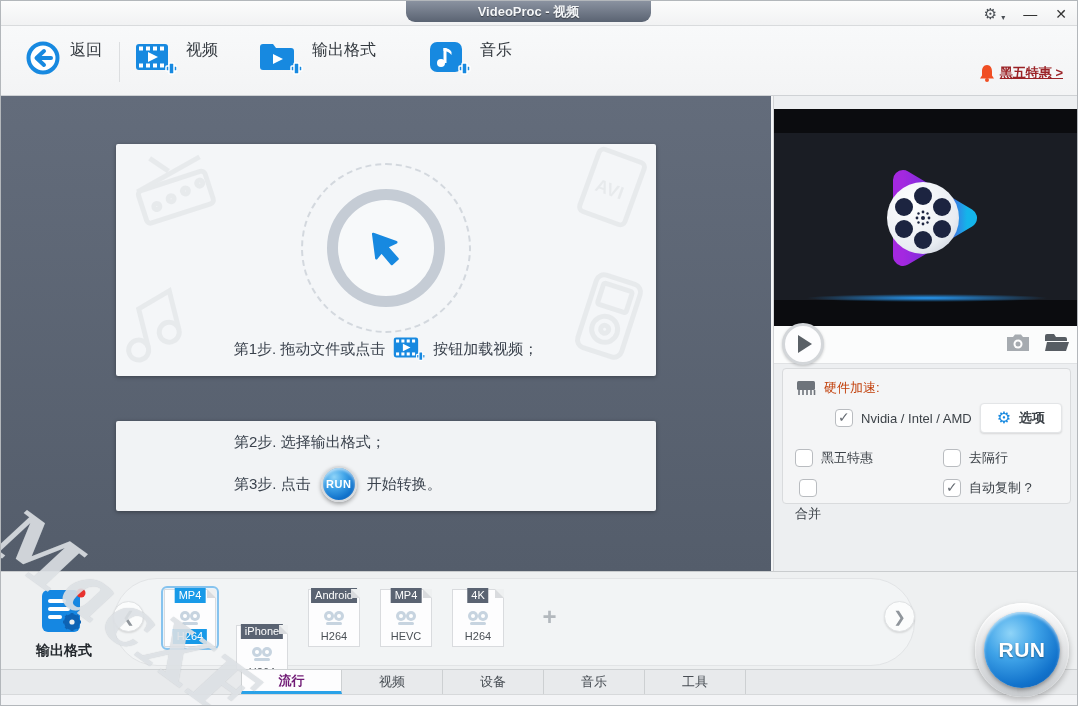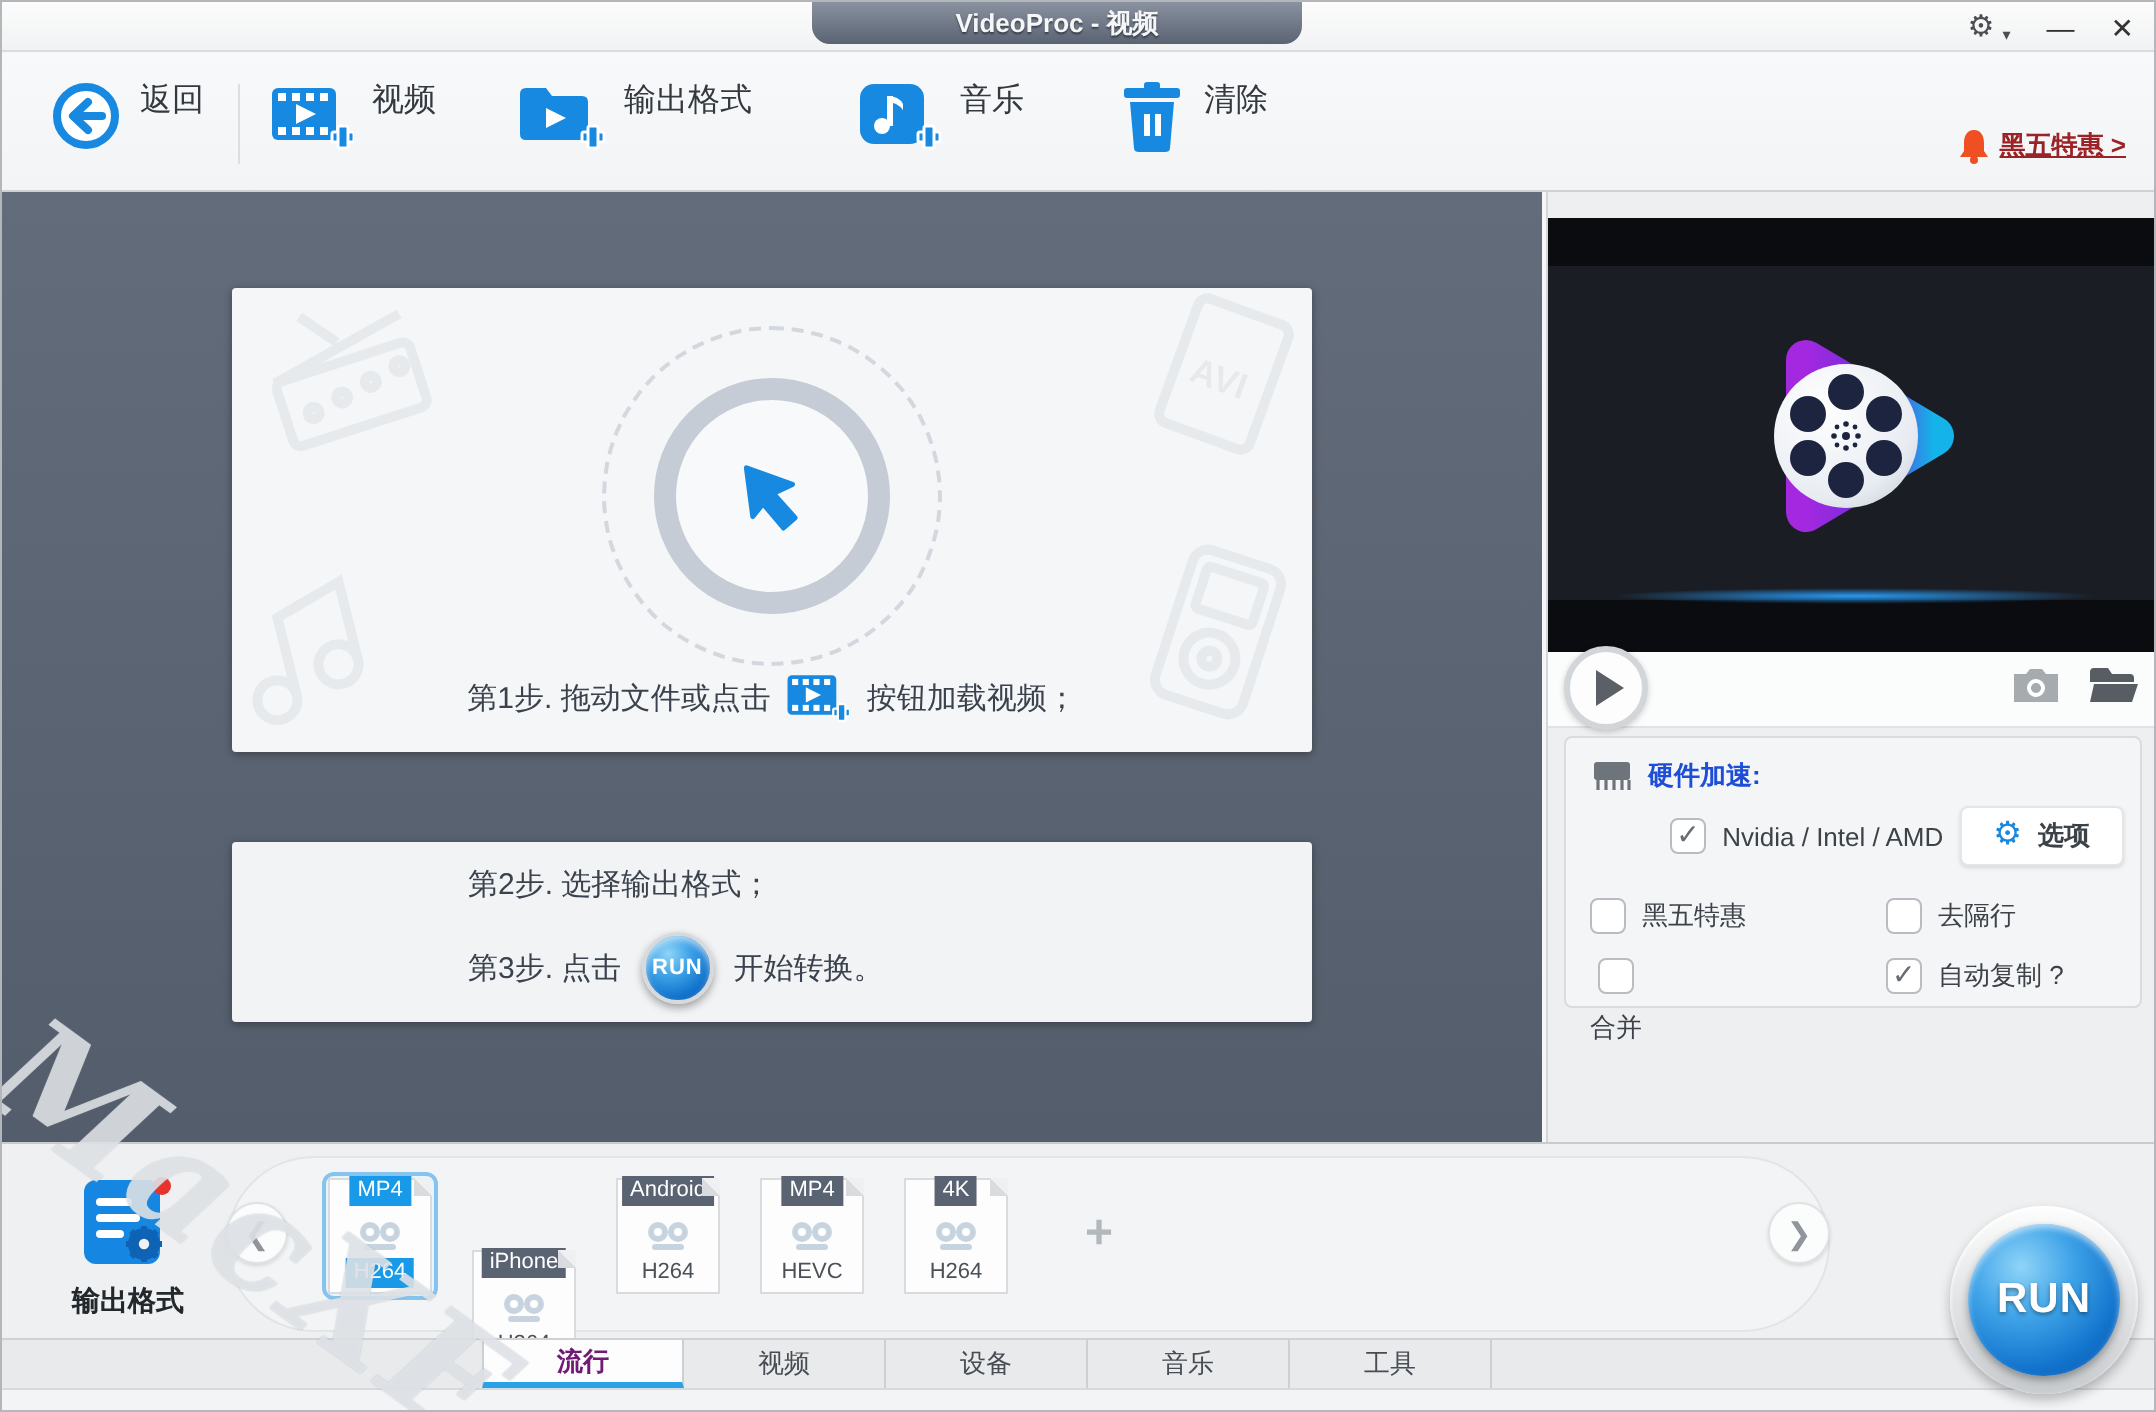--- a/index.html
+++ b/index.html
@@ -69,21 +69,21 @@
     background:#fbfcfc; border-bottom:1px solid #e0e2e4; }
   .play-btn { position:absolute; left:8px; top:-3px; width:42px; height:42px; border-radius:50%;
     background:#fdfdfe; border:3px solid #d3d6d9; box-shadow:0 1px 3px rgba(0,0,0,.2);
     display:flex; align-items:center; justify-content:center; cursor:pointer; }
   .play-tri { width:0; height:0; border-left:14px solid #5a6066; border-top:9px solid transparent;
     border-bottom:9px solid transparent; margin-left:4px; }
   .snap-icons { position:absolute; right:10px; top:7px; display:flex; gap:14px; align-items:center; }
   .hw-box { position:absolute; left:8px; top:272px; width:289px; height:136px;
     background:#f4f5f6; border:1px solid #d9dbdd; border-radius:4px; }
   .hw-title-row { position:absolute; left:12px; top:10px; display:flex; align-items:center; gap:7px; }
-  .hw-title { font-size:13px; font-weight:bold; color:#1d4ed8; }
+  .hw-title { font-size:13px; font-weight:normal; color:#c2410c; }
   .hw-gpu-row { position:absolute; right:8px; top:34px; display:flex; align-items:center; gap:8px; }
   .cb { width:18px; height:18px; background:#fff; border:1px solid #b9bcc0; border-radius:4px;
     position:relative; flex:0 0 auto; cursor:pointer; }
   .cb.checked::after { content:"✓"; position:absolute; left:2px; top:-1px; font-size:14px;
     font-weight:bold; color:#676d74; }
   .cb-label { font-size:13px; color:#3c4248; }
   .options-btn { display:flex; align-items:center; gap:8px; background:#fff; border:1px solid #e3e5e7;
     border-radius:4px; height:30px; padding:0 16px; box-shadow:0 1px 2px rgba(0,0,0,.12); cursor:pointer; }
   .options-btn .gear-glyph { color:#1789e0; font-size:16px; }
   .options-label { font-size:13px; font-weight:bold; color:#3c4248; }
@@ -209,32 +209,20 @@
           <path d="M14.5 8 q6 0 8 4 l0 3 q-3-4 -8-4 z" fill="#fff"></path>
           <g stroke="#fff" stroke-width="1.5" fill="#1789e0">
               <rect x="30" y="26" width="11" height="5" rx="1"></rect>
               <rect x="33" y="23" width="5" height="11" rx="1"></rect>
             </g>
         </svg>
       </span>
       <span class="tb-label">音乐</span>
     </div>
 
-    <div class="tb-item" style="left:558px;">
-      <span>
-        <svg width="34" height="38" viewBox="0 0 34 38">
-          <rect x="3" y="4" width="28" height="5" rx="1.5" fill="#1789e0"></rect>
-          <rect x="13" y="1" width="8" height="4" rx="1.5" fill="#1789e0"></rect>
-          <path d="M6 11 h22 l-2 23 q0 2 -2.5 2 h-13 q-2.5 0 -2.5-2 z" fill="#1789e0"></path>
-          <rect x="13" y="17" width="3" height="11" fill="#fff"></rect>
-            <rect x="18.5" y="17" width="3" height="11" fill="#fff"></rect>
-        </svg>
-      </span>
-      <span class="tb-label">清除</span>
-    </div>
 
     <div class="promo">
       <span>
         <svg width="16" height="18" viewBox="0 0 16 18">
           <path d="M8 1 C4.5 1 3 4 3 7.5 l0 4 L1 14.5 h14 L13 11.5 l0-4 C13 4 11.5 1 8 1 z" fill="#f04e23"></path>
           <circle cx="8" cy="16" r="2" fill="#f04e23"></circle>
         </svg>
       </span>
       <span class="promo-link">黑五特惠 &gt;</span>
     </div>

